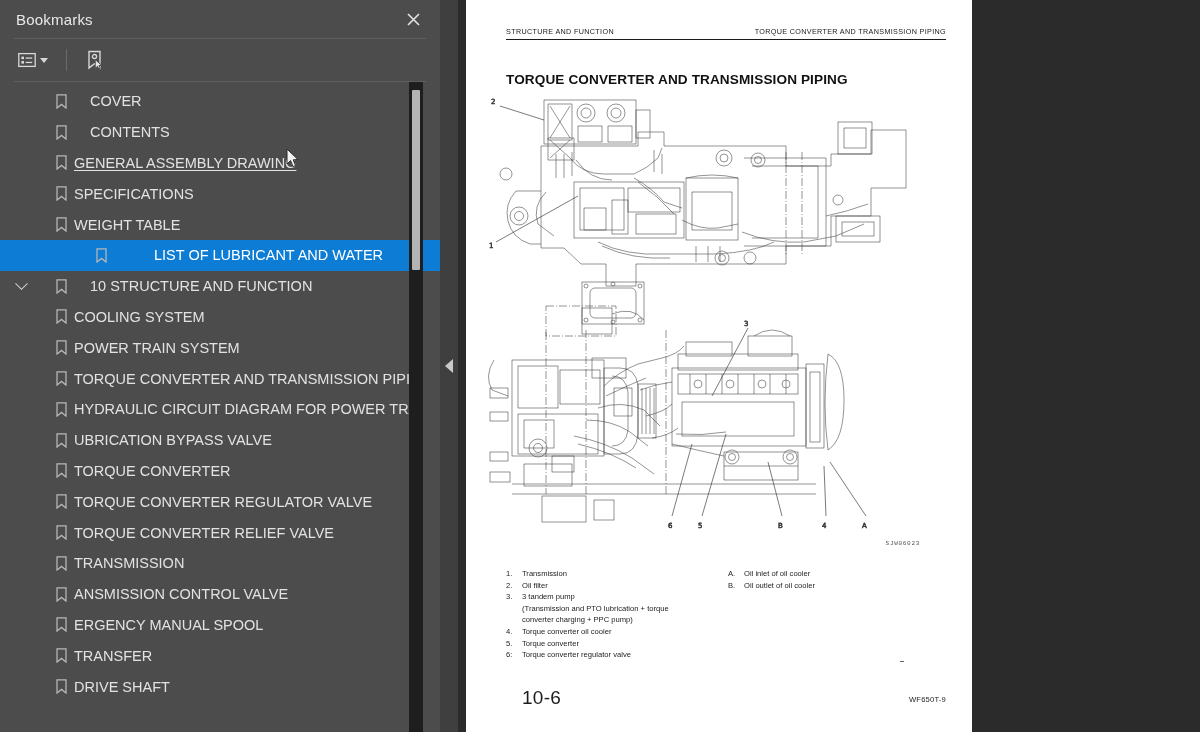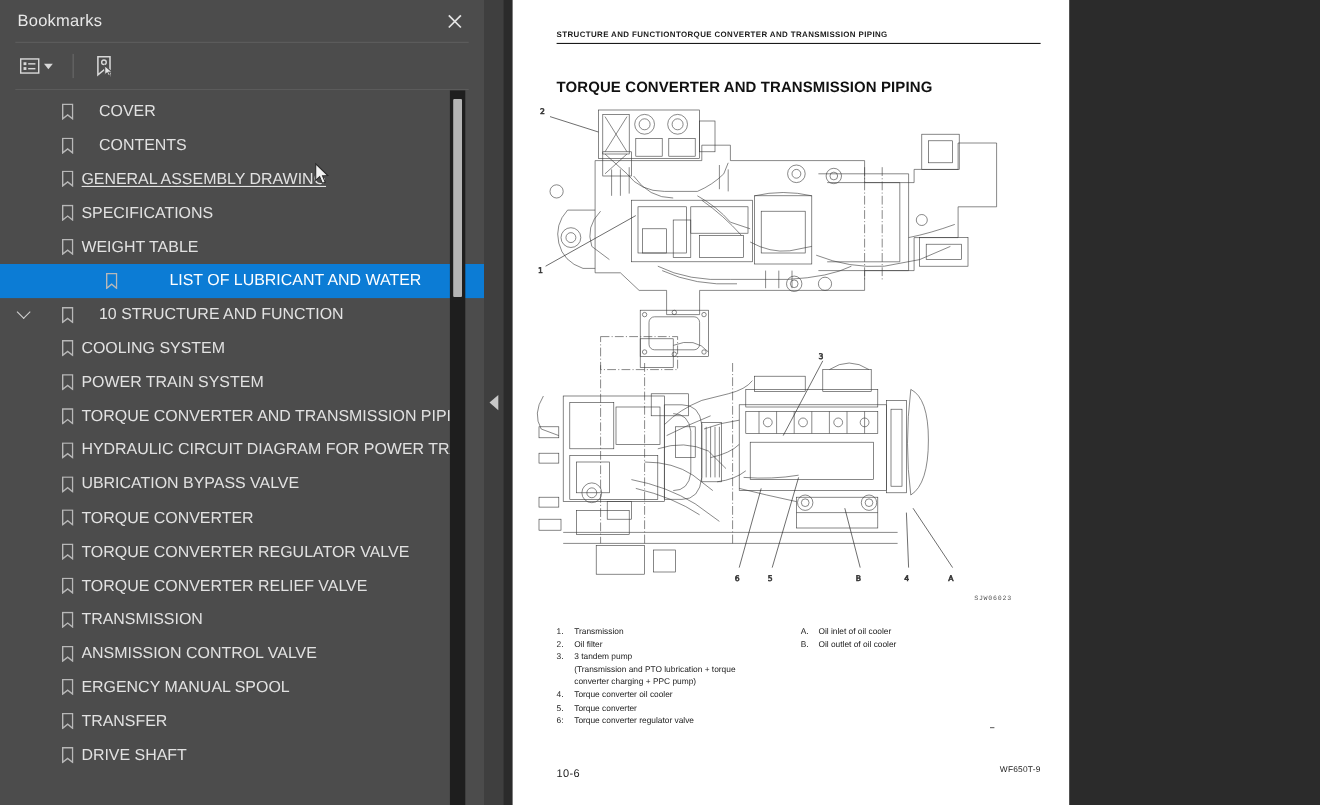--- a/index.html
+++ b/index.html
@@ -111,22 +111,22 @@
     position: relative; display: flex; justify-content: flex-end;
   }
   .page {
     width: 506px; height: 732px; background: #ffffff;
     position: relative; overflow: hidden;
     font-family: "Liberation Sans", sans-serif; color: #111;
   }
 
   .pg-head {
     position: absolute; top: 27px; left: 40px; right: 26px;
-    display: flex; justify-content: flex-start;
-    font-size: 7.2px; font-weight: bold; letter-spacing: .35px;
+    display: flex; justify-content: space-between;
+    font-size: 7.2px; font-weight: normal; letter-spacing: .35px;
     color: #1a1a1a;
   }
   .pg-head-rule {
     position: absolute; top: 39px; left: 40px; right: 26px;
     height: 1.4px; background: #1a1a1a;
   }
   .pg-title {
     position: absolute; top: 72px; left: 40px;
     font-size: 13.6px; font-weight: bold; letter-spacing: .1px; color: #111;
   }
@@ -141,21 +141,21 @@
   }
 
   .legend { position: absolute; top: 568px; left: 40px; right: 26px; display: flex; }
   .legend-col-a { width: 218px; }
   .legend-col-b { flex: 1 1 auto; padding-left: 4px; }
   .lg-item { display: flex; font-size: 7.6px; line-height: 11.6px; color: #1c1c1c; }
   .lg-num { width: 16px; flex: 0 0 16px; }
   .lg-txt { flex: 1 1 auto; }
   .lg-sub { padding-left: 16px; font-size: 7.6px; line-height: 11.6px; color: #1c1c1c; }
 
-  .foot-l { position: absolute; left: 40px; bottom: 23px; font-size: 10px; color: #1c1c1c; letter-spacing: .3px; text-align: center; }
+  .foot-l { position: absolute; left: 56px; bottom: 23px; font-size: 19px; color: #1c1c1c; letter-spacing: .3px; text-align: center; }
   .foot-r { position: absolute; right: 26px; bottom: 28px; font-size: 7.6px; color: #1c1c1c; letter-spacing: .2px; }
   .tick { position:absolute; right: 68px; bottom: 70px; width: 4px; height: 1px; background:#666; }
 
   
   .cursor { position: absolute; left: 286px; top: 148px; pointer-events: none; }
 </style>
 </head>
 <body>
 
 <div class="app">

